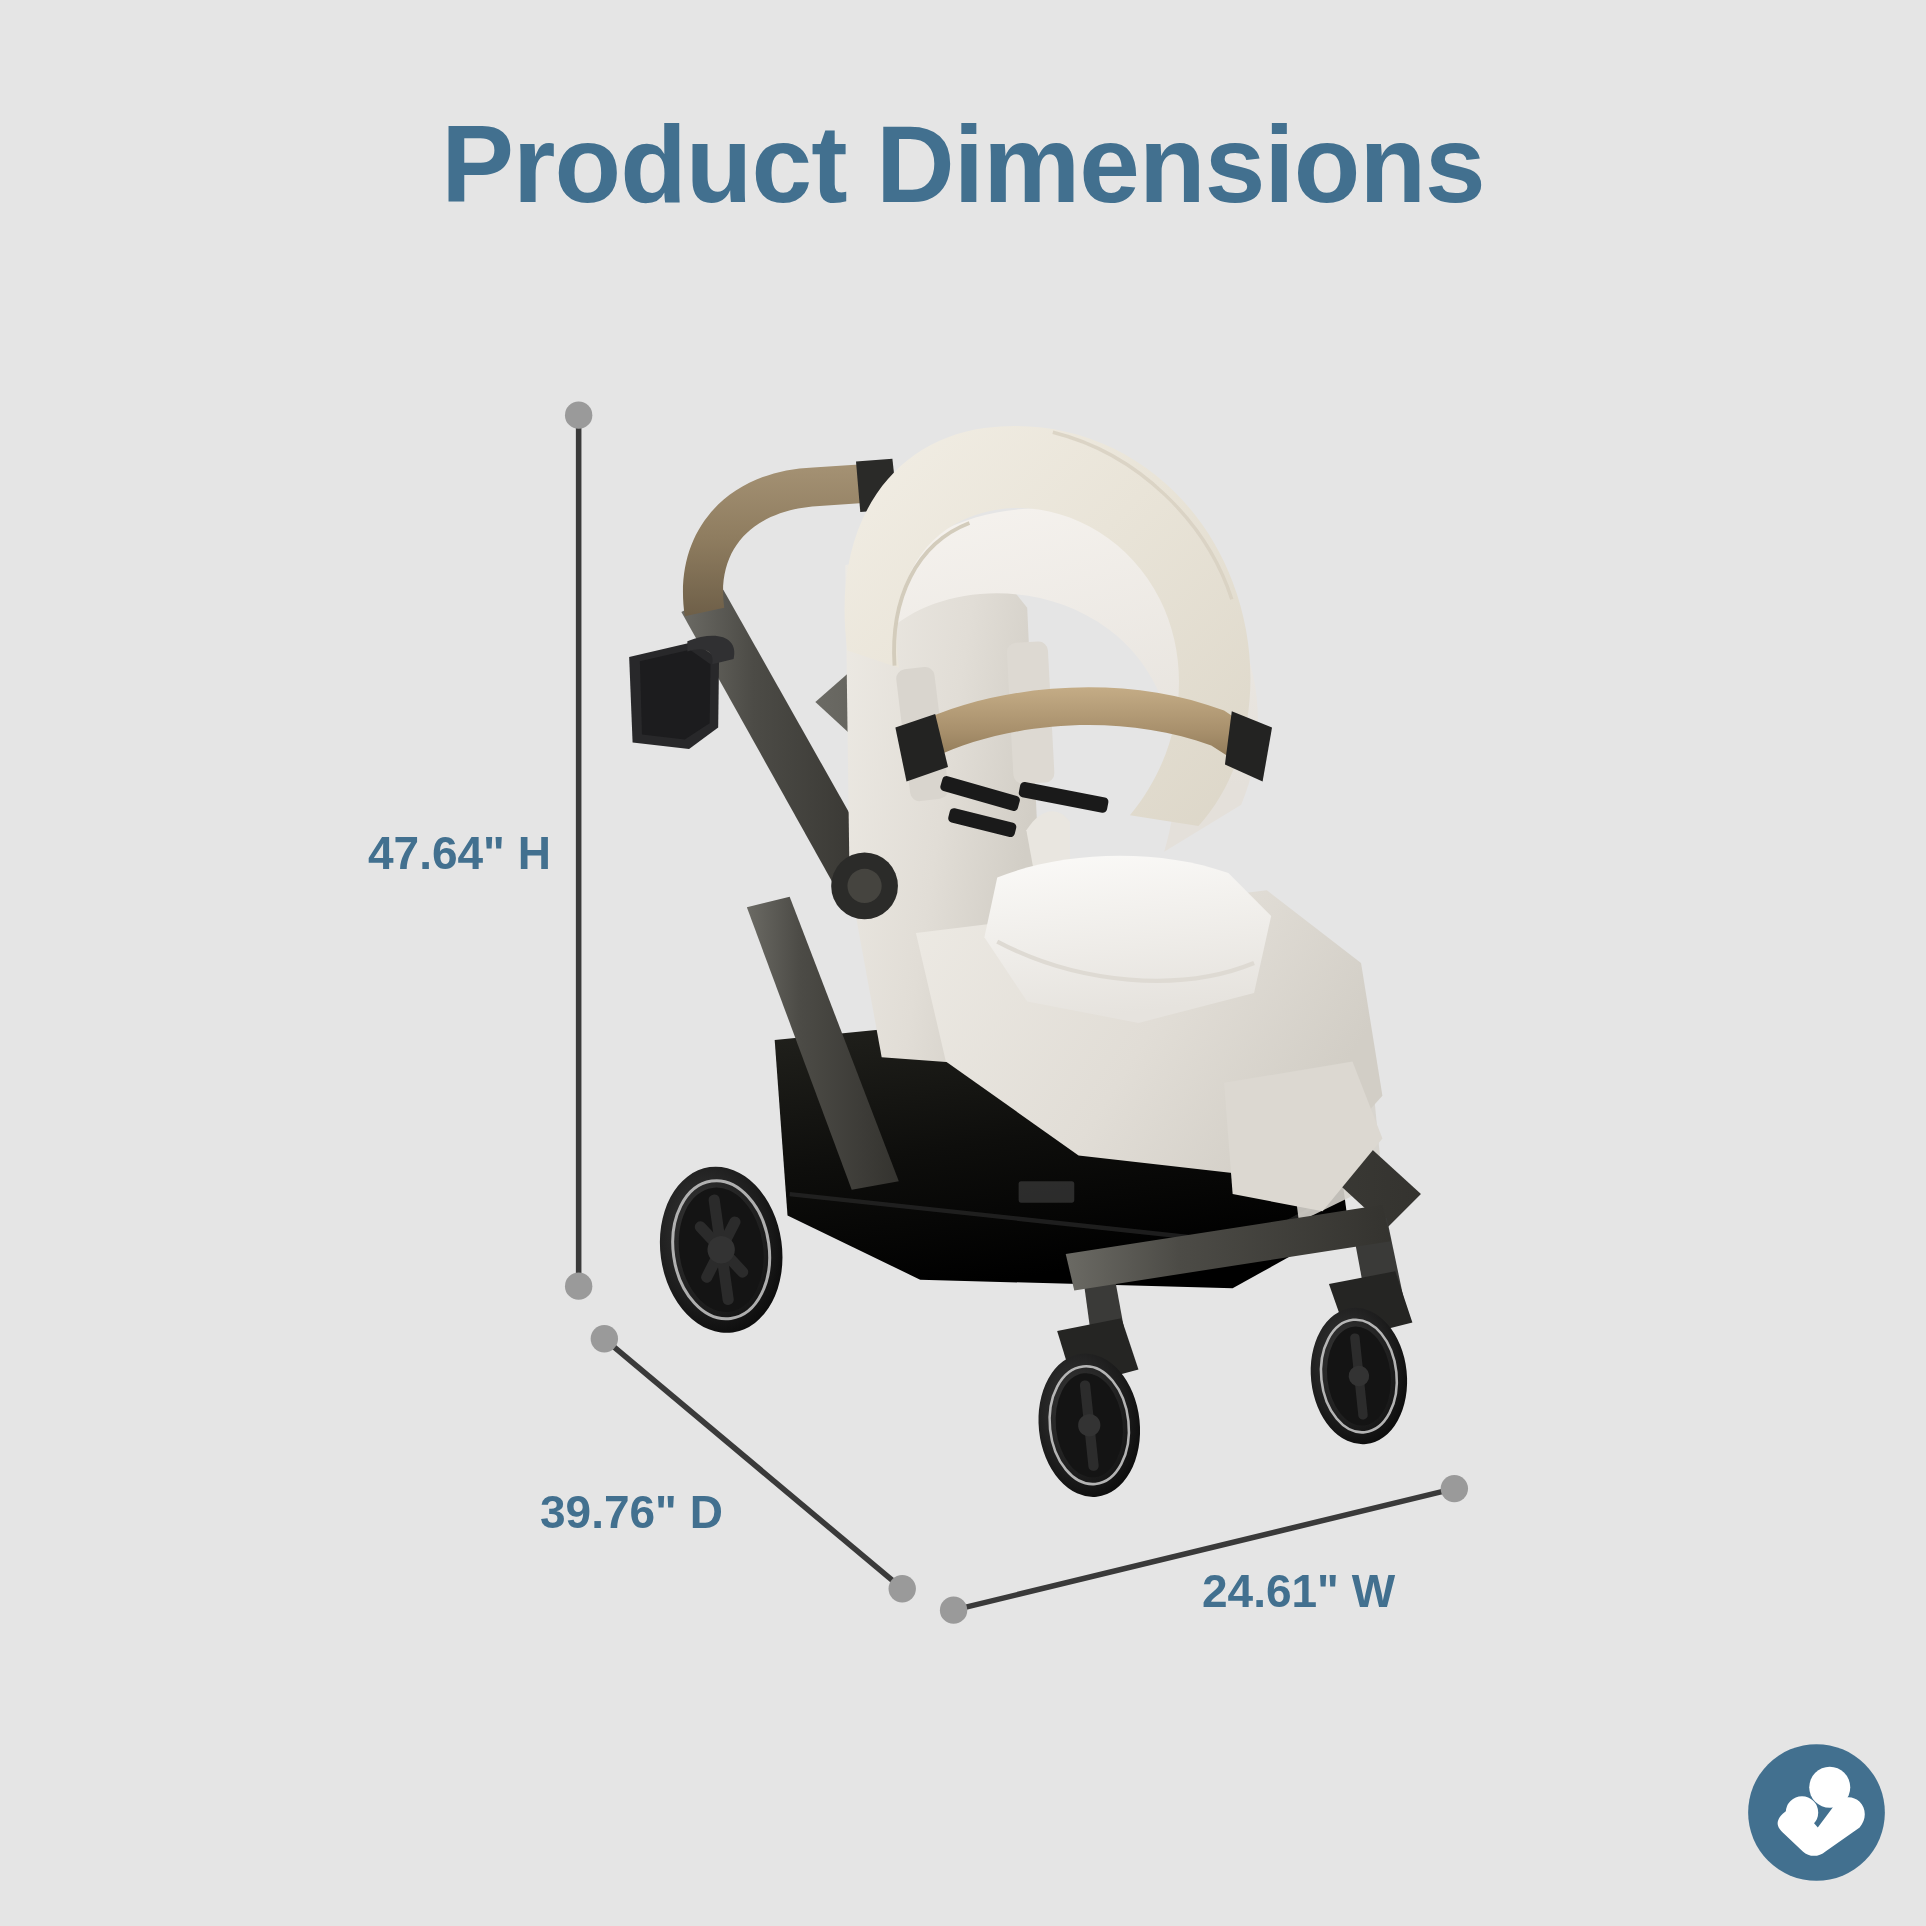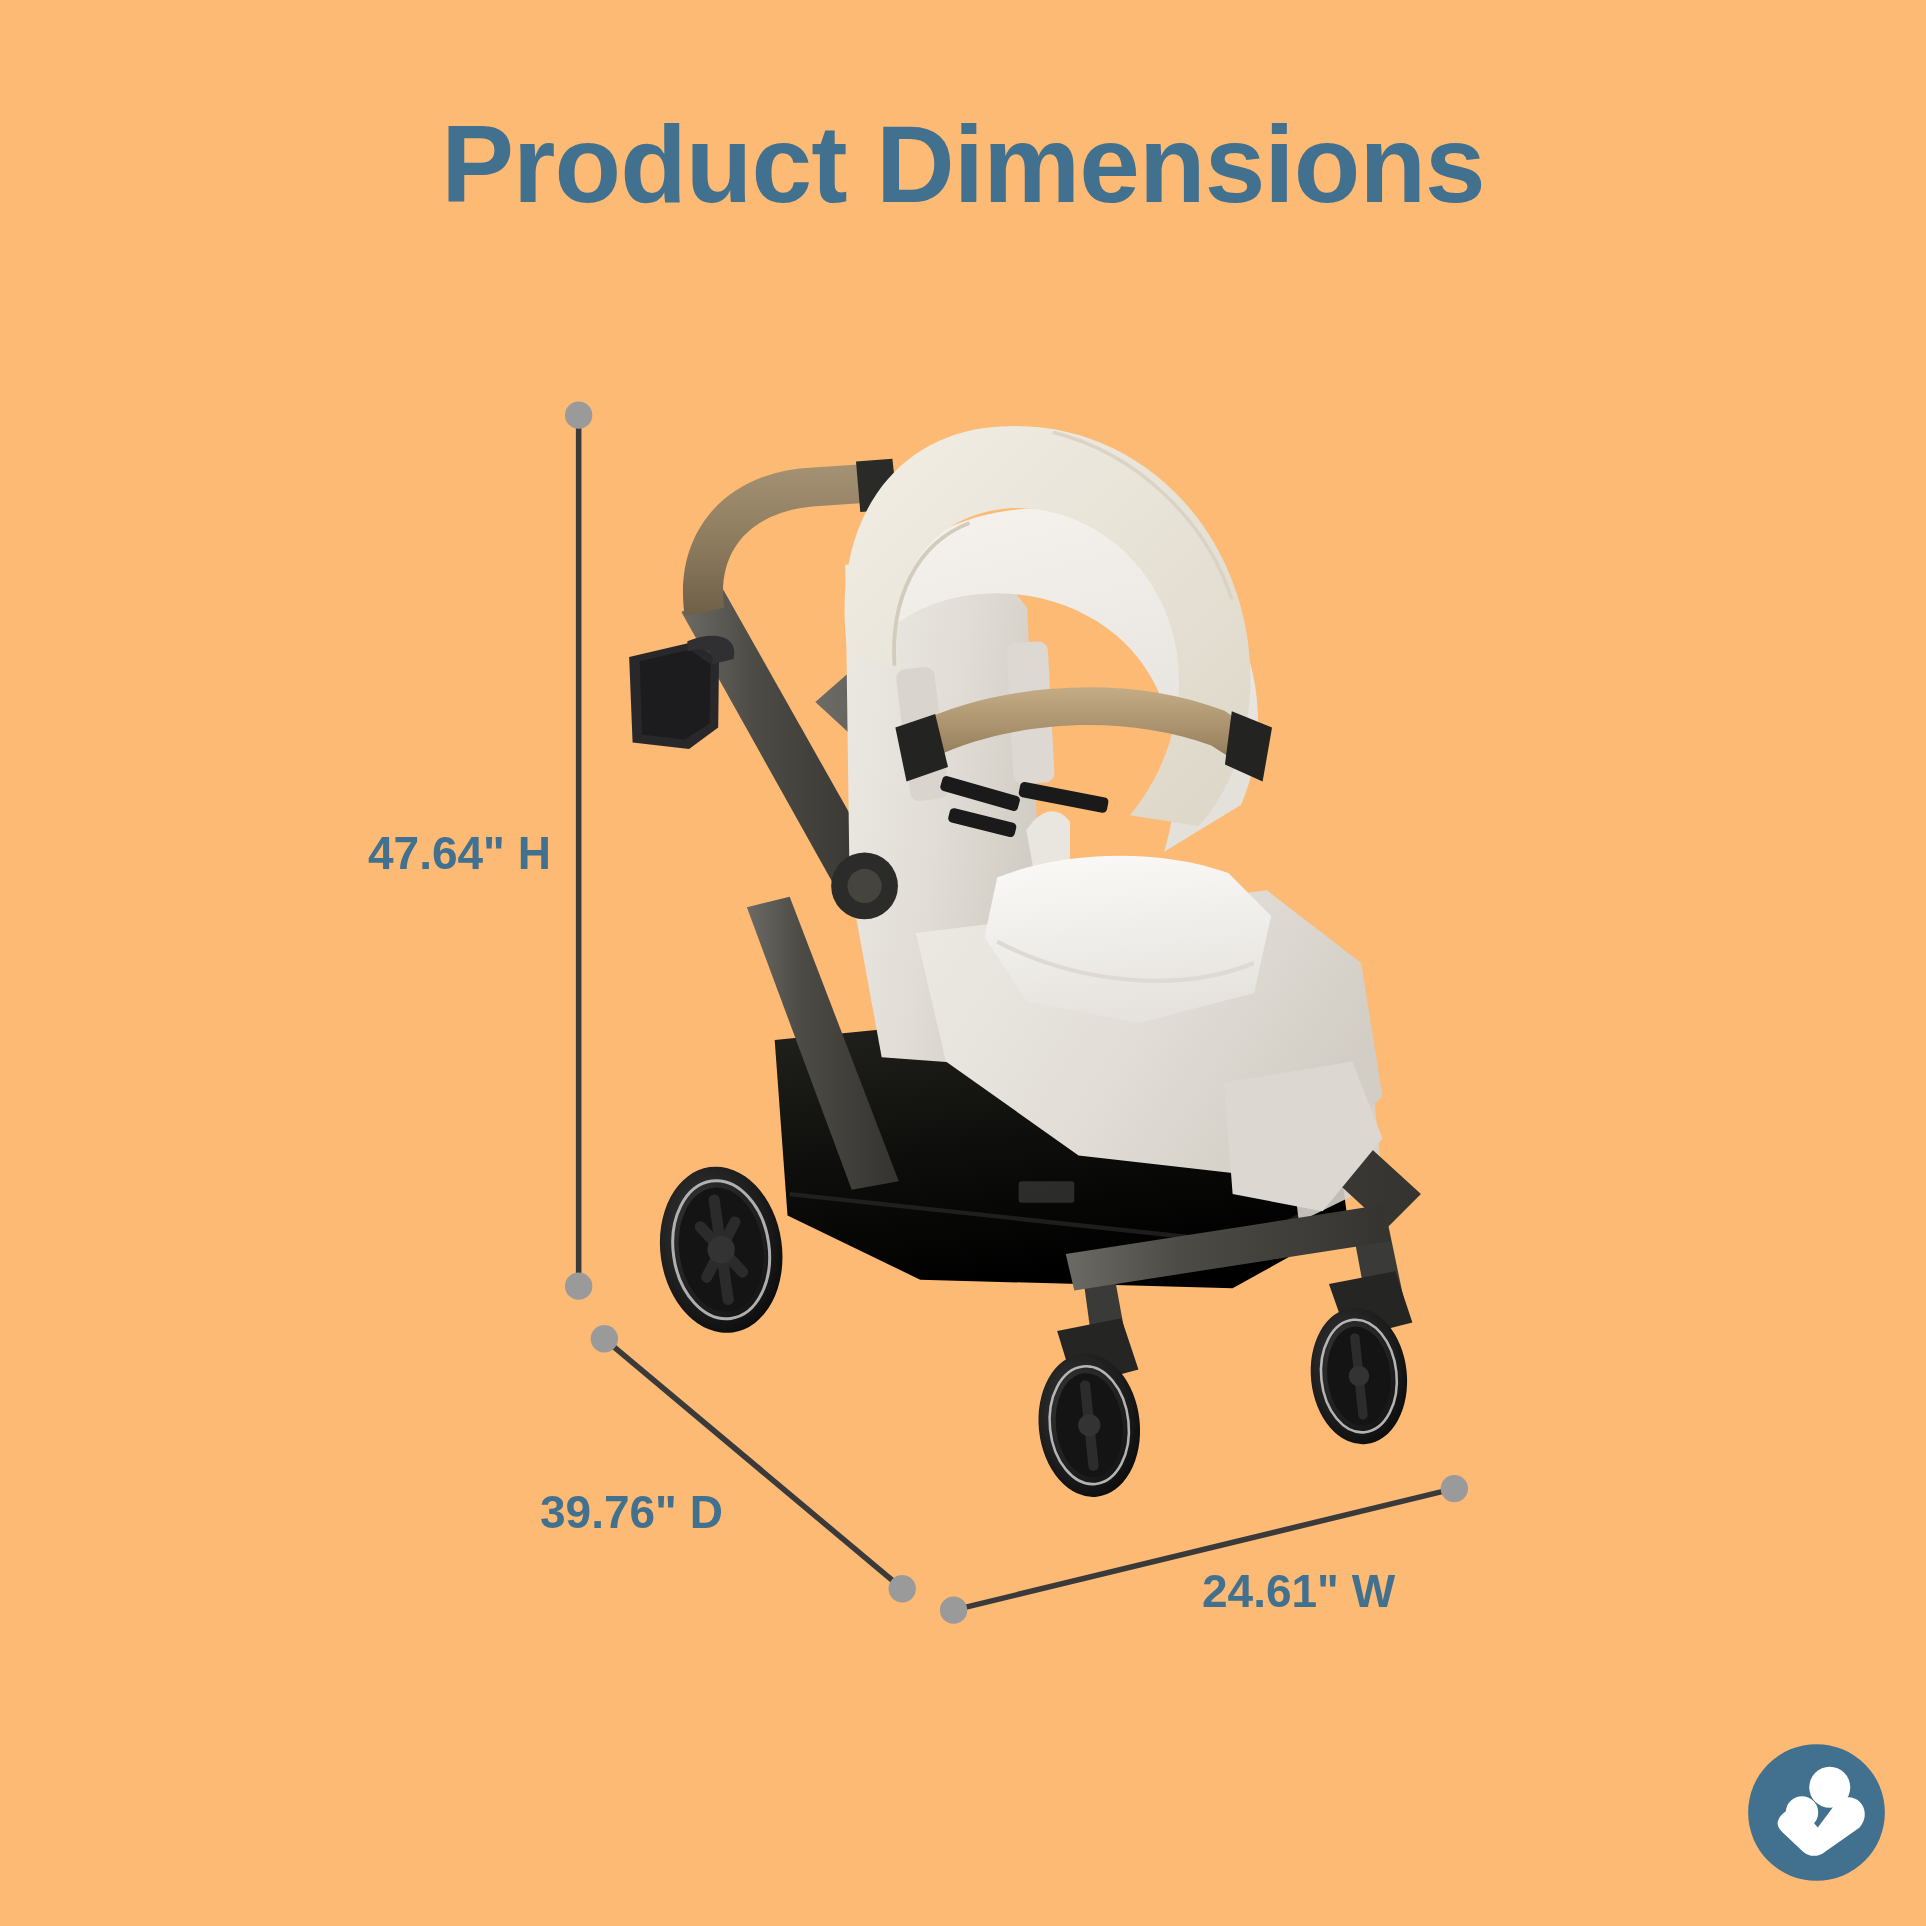--- a/index.html
+++ b/index.html
@@ -4,21 +4,21 @@
 <style>
   html, body {
     margin: 0;
     padding: 0;
     background: #ffffff;
   }
   #page {
     position: relative;
     width: 1926px;
     height: 1926px;
-    background: #fdba74;
+    background: #e5e5e5;
     overflow: hidden;
     font-family: "Liberation Sans", sans-serif;
   }
 
   
   #page-title {
     position: absolute;
     left: 0;
     top: 107px;
     width: 1926px;

